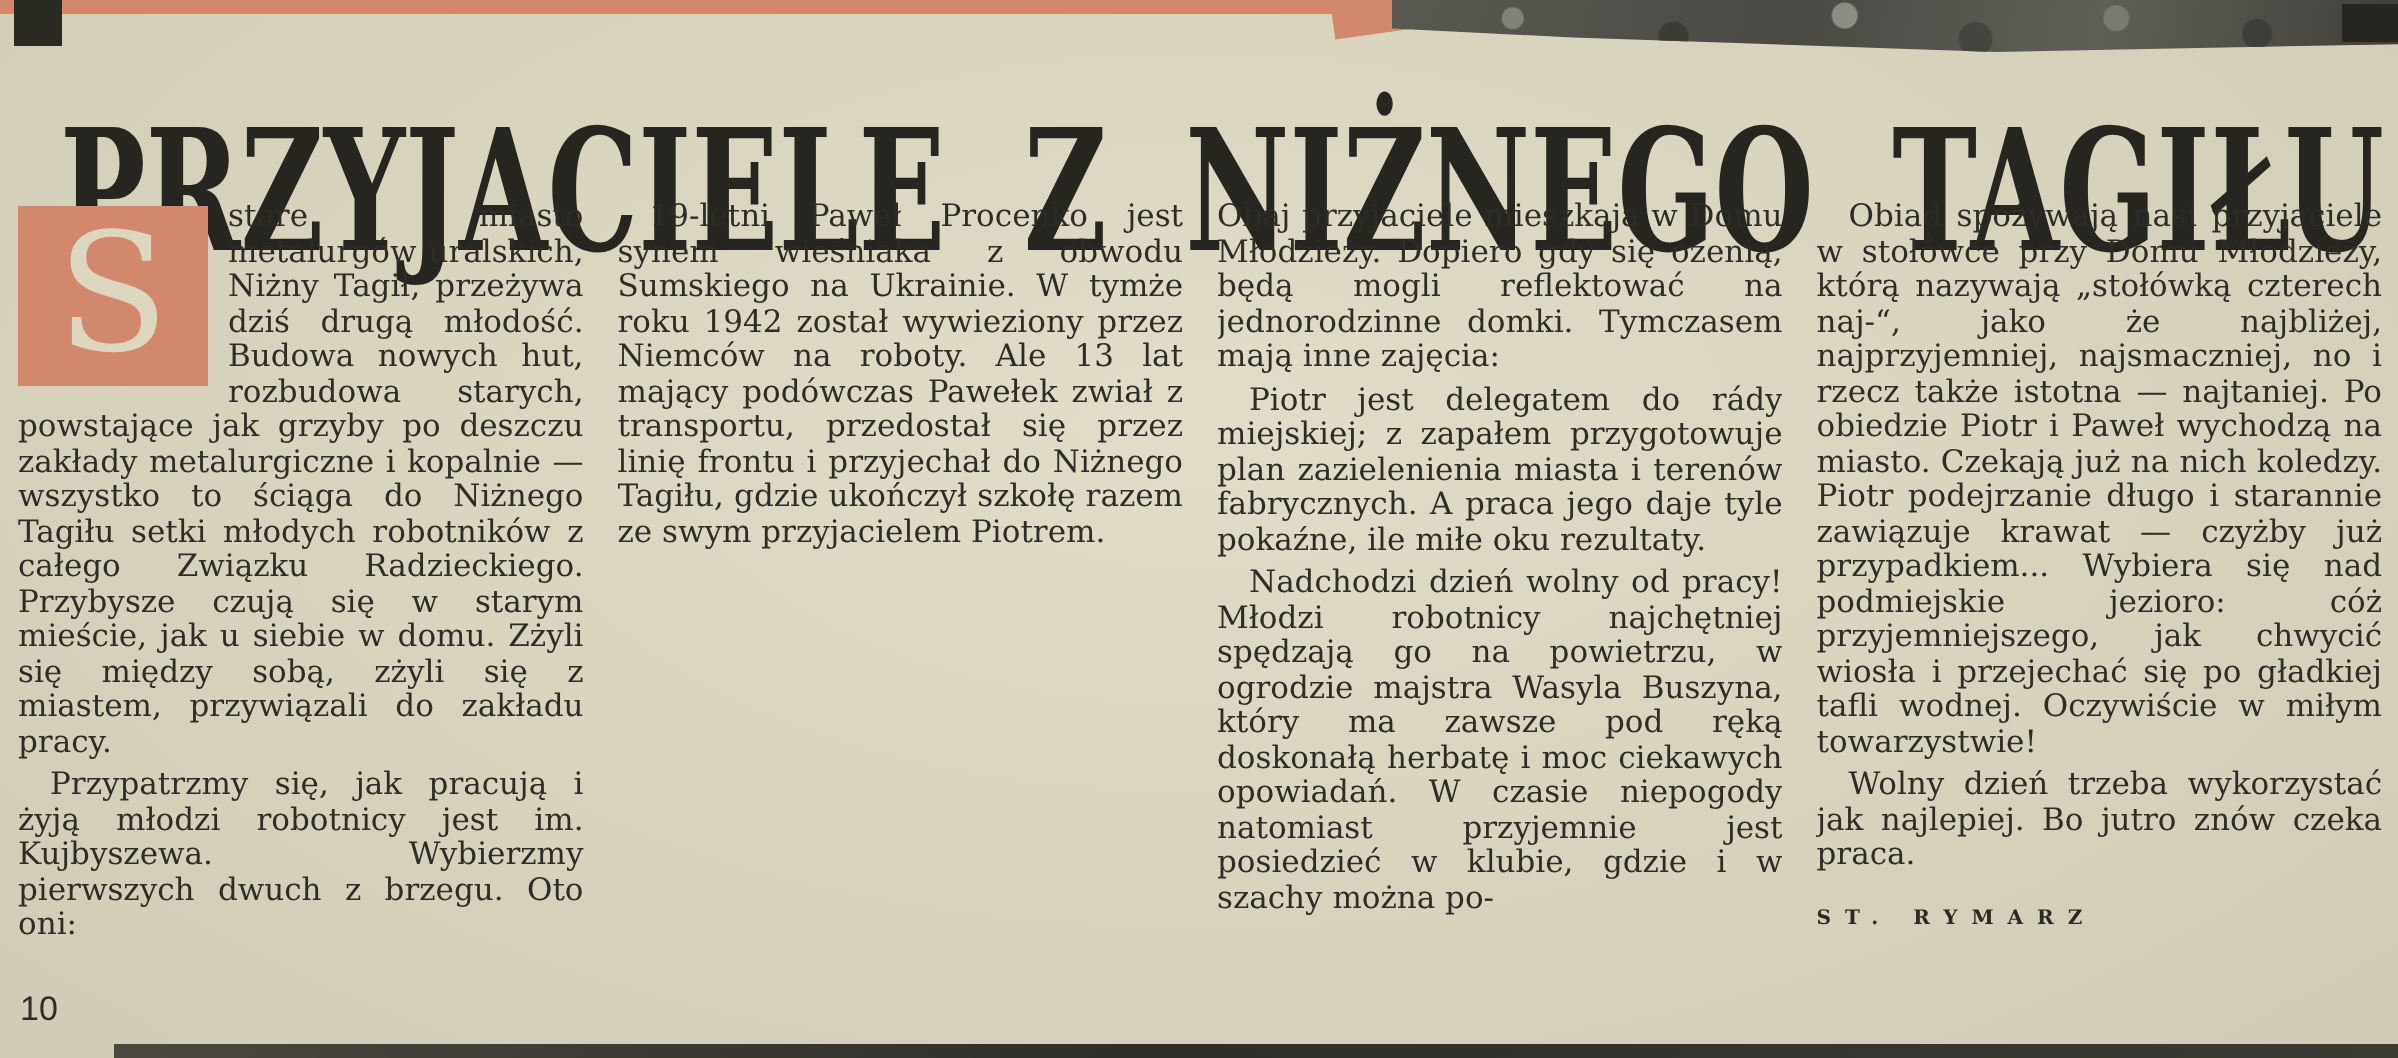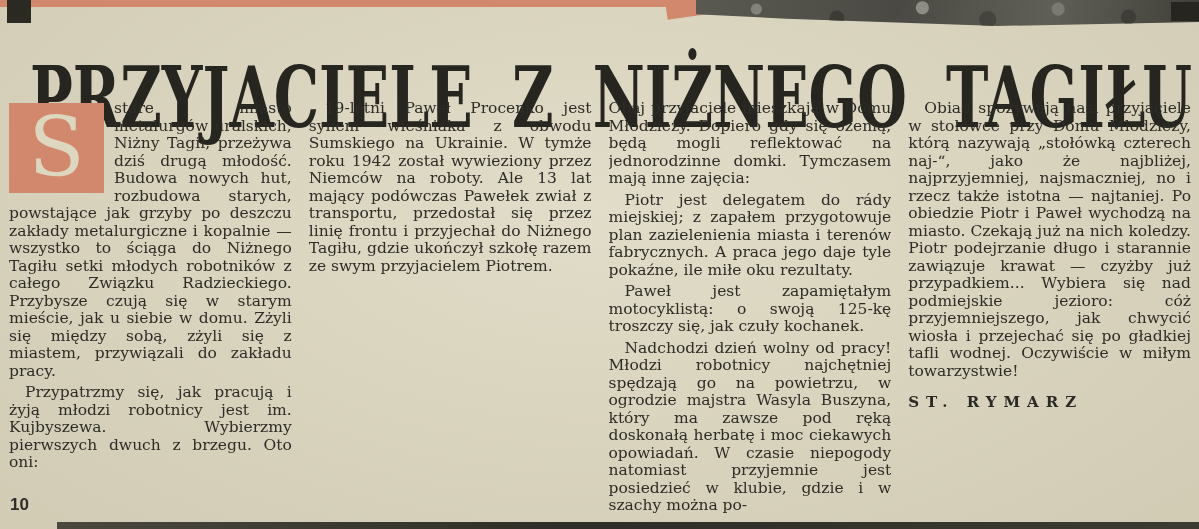--- a/index.html
+++ b/index.html
@@ -43,23 +43,23 @@
   }
   .col{flex:1 1 0;overflow:hidden;font-size:15.5px;line-height:17.5px;}
   .para{margin:0 0 4px 0;text-align:justify;text-justify:inter-word;hyphens:none;}
   .para.indent{text-indent:16px;}
   .dropcap{
     float:left;width:95px;height:90px;margin:3px 10px 2px 0;
     background:var(--accent,#d2886c);color:var(--paper,#ddd7bf);
     display:flex;align-items:center;justify-content:center;
     font-size:82px;line-height:1;font-family:"DejaVu Serif",serif;
   }
-  .byline{margin-top:14px;font-weight:bold;font-size:15px;letter-spacing:7px;color:#2a2923;}
+  .byline{margin-top:14px;font-weight:bold;font-size:10px;letter-spacing:7px;color:#2a2923;}
   .page-number{position:absolute;left:10px;top:495px;font-family:"Liberation Sans",sans-serif;
-    font-weight:bold;font-size:17px;color:#2d2c26;}
+    font-weight:normal;font-size:17px;color:#2d2c26;}
 </style>
 </head>
 <body>
 
 <div id="canvas">
   <div class="top-bar"></div>
   <div class="pink-wedge"></div>
   <div class="photo-strip"></div>
   <div class="corner-mark-left"></div>
   <div class="corner-mark-right"></div>
@@ -70,24 +70,24 @@
       <div class="col">
         <p class="para"><span class="dropcap">S</span>stare miasto metalurgów uralskich, Niżny Tagił, przeżywa dziś drugą młodość. Budowa nowych hut, rozbudowa starych, powstające jak grzyby po deszczu zakłady metalurgiczne i kopalnie — wszystko to ściąga do Niżnego Tagiłu setki młodych robotników z całego Związku Radzieckiego. Przybysze czują się w starym mieście, jak u siebie w domu. Zżyli się między sobą, zżyli się z miastem, przywiązali do zakładu pracy.</p>
         <p class="para indent">Przypatrzmy się, jak pracują i żyją młodzi robotnicy jest im. Kujbyszewa. Wybierzmy pierwszych dwuch z brzegu. Oto oni:</p>
       </div>
       <div class="col">
         <p class="para indent">19-letni Paweł Procenko jest synem wieśniaka z obwodu Sumskiego na Ukrainie. W tymże roku 1942 został wywieziony przez Niemców na roboty. Ale 13 lat mający podówczas Pawełek zwiał z transportu, przedostał się przez linię frontu i przyjechał do Niżnego Tagiłu, gdzie ukończył szkołę razem ze swym przyjacielem Piotrem.</p>
       </div>
       <div class="col">
         <p class="para">Obaj przyjaciele mieszkają w Domu Młodzieży. Dopiero gdy się ożenią, będą mogli reflektować na jednorodzinne domki. Tymczasem mają inne zajęcia:</p>
         <p class="para indent">Piotr jest delegatem do rády miejskiej; z zapałem przygotowuje plan zazielenienia miasta i terenów fabrycznych. A praca jego daje tyle pokaźne, ile miłe oku rezultaty.</p>
-        <p class="para indent">Paweł jest zapamiętałym motocyklistą: o swoją 125-kę troszczy się, jak czuły kochanek.</p>
         <p class="para indent">Nadchodzi dzień wolny od pracy! Młodzi robotnicy najchętniej spędzają go na powietrzu, w ogrodzie majstra Wasyla Buszyna, który ma zawsze pod ręką doskonałą herbatę i moc ciekawych opowiadań. W czasie niepogody natomiast przyjemnie jest posiedzieć w klubie, gdzie i w szachy można po-</p>
       </div>
       <div class="col">
         <p class="para indent">Obiad spożywają nasi przyjaciele w stołówce przy Domu Młodzieży, którą nazywają „stołówką czterech naj-“, jako że najbliżej, najprzyjemniej, najsmaczniej, no i rzecz także istotna — najtaniej. Po obiedzie Piotr i Paweł wychodzą na miasto. Czekają już na nich koledzy. Piotr podejrzanie długo i starannie zawiązuje krawat — czyżby już przypadkiem... Wybiera się nad podmiejskie jezioro: cóż przyjemniejszego, jak chwycić wiosła i przejechać się po gładkiej tafli wodnej. Oczywiście w miłym towarzystwie!</p>
+        <p class="para indent">Wolny dzień trzeba wykorzystać jak najlepiej. Bo jutro znów czeka praca.</p>
         <div class="byline">ST.  RYMARZ</div>
       </div>
     </div>
 
   <div class="page-number">10</div>
   <div class="bottom-bar"></div>
 </div>
 
 </body></html>

